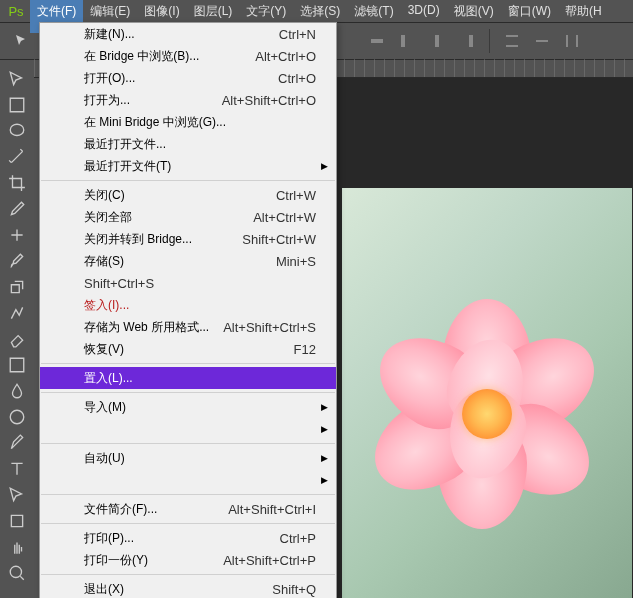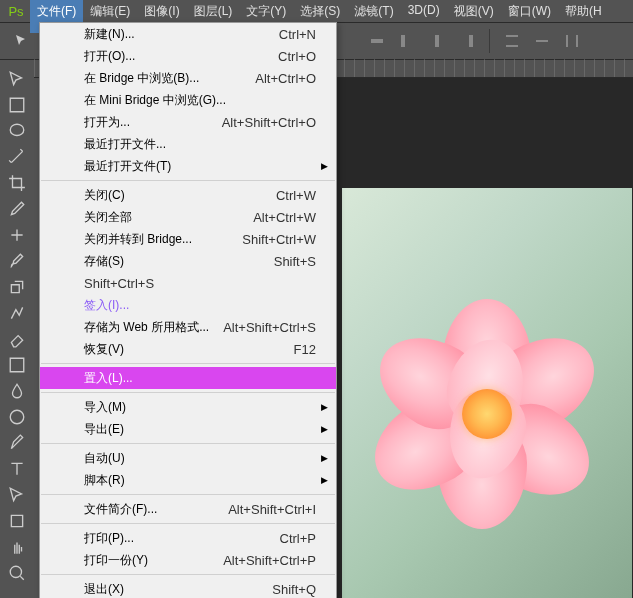--- a/index.html
+++ b/index.html
@@ -25,22 +25,22 @@
 .p2{width:85px;height:105px;left:125px;top:25px;transform:rotate(60deg)}
 .p3{width:85px;height:105px;left:120px;top:95px;transform:rotate(120deg)}
 .p4{width:90px;height:110px;left:60px;top:115px;transform:rotate(180deg)}
 .p5{width:85px;height:105px;left:5px;top:90px;transform:rotate(240deg)}
 .p6{width:85px;height:105px;left:10px;top:25px;transform:rotate(300deg)}
 .p7{width:75px;height:90px;left:72px;top:35px;transform:rotate(15deg);background:radial-gradient(ellipse at 50% 40%,#ffe0e5 0%,#ffc5d0 50%,#ffaab8 100%)}
 .p8{width:75px;height:90px;left:72px;top:85px;transform:rotate(195deg);background:radial-gradient(ellipse at 50% 40%,#ffe0e5 0%,#ffc5d0 50%,#ffaab8 100%)}
 .center{position:absolute;left:85px;top:85px;width:50px;height:50px;border-radius:50%;background:radial-gradient(circle,#ffd870 0%,#ffb850 40%,#ff9838 70%);box-shadow:0 0 8px rgba(255,180,80,.6)}
 .dropdown{position:absolute;left:39px;top:22px;width:298px;background:#f0f0f0;border:1px solid #999;box-shadow:2px 2px 6px rgba(0,0,0,.3);z-index:100}
 .dd-item{display:flex;align-items:center;height:22px;padding:0 20px 0 44px;color:#000;cursor:default;position:relative}
-.dd-item.highlighted{background:#d946ef;color:#fff}
-.dd-item.disabled{color:#8b5cf6}
+.dd-item.highlighted{background:#6d28d9;color:#fff}
+.dd-item.disabled{color:#b91c1c}
 .dd-label{flex:1}
 .dd-shortcut{color:#333;font-size:13px}
 .dd-arrow{position:absolute;right:8px;font-size:9px}
 .dd-sep{height:1px;background:#d0d0d0;margin:3px 1px}
 .opt-group{display:flex;align-items:center;gap:2px;padding:0 4px}
 .opt-sep{width:1px;height:24px;background:#3a3a3a;margin:0 4px}
 </style>
 </head>
 <body>
 
@@ -236,35 +236,35 @@
     </div>
   </div>
 </div>
 
 <div class="dropdown" id="dropdown">
     <div class="dd-item">
       <span class="dd-label">新建(N)...</span>
       <span class="dd-shortcut">Ctrl+N</span>
     </div>
     <div class="dd-item">
+      <span class="dd-label">在 Bridge 中浏览(B)...</span>
+      <span class="dd-shortcut">Alt+Ctrl+O</span>
+    </div>
+    <div class="dd-item">
       <span class="dd-label">打开(O)...</span>
       <span class="dd-shortcut">Ctrl+O</span>
     </div>
     <div class="dd-item">
-      <span class="dd-label">在 Bridge 中浏览(B)...</span>
-      <span class="dd-shortcut">Alt+Ctrl+O</span>
-    </div>
-    <div class="dd-item">
-      <span class="dd-label">在 Mini Bridge 中浏览(G)...</span>
-    </div>
-    <div class="dd-item">
       <span class="dd-label">打开为...</span>
       <span class="dd-shortcut">Alt+Shift+Ctrl+O</span>
     </div>
     <div class="dd-item">
+      <span class="dd-label">在 Mini Bridge 中浏览(G)...</span>
+    </div>
+    <div class="dd-item">
       <span class="dd-label">最近打开文件...</span>
     </div>
     <div class="dd-item">
       <span class="dd-label">最近打开文件(T)</span>
       <span class="dd-arrow">▶</span>
     </div>
     <div class="dd-sep"></div>
     <div class="dd-item">
       <span class="dd-label">关闭(C)</span>
       <span class="dd-shortcut">Ctrl+W</span>
@@ -272,21 +272,21 @@
     <div class="dd-item">
       <span class="dd-label">关闭全部</span>
       <span class="dd-shortcut">Alt+Ctrl+W</span>
     </div>
     <div class="dd-item">
       <span class="dd-label">关闭并转到 Bridge...</span>
       <span class="dd-shortcut">Shift+Ctrl+W</span>
     </div>
     <div class="dd-item">
       <span class="dd-label">存储(S)</span>
-      <span class="dd-shortcut">Shift+S</span>
+      <span class="dd-shortcut">Mini+S</span>
     </div>
     <div class="dd-item">
       <span class="dd-shortcut">Shift+Ctrl+S</span>
     </div>
     <div class="dd-item disabled">
       <span class="dd-label">签入(I)...</span>
     </div>
     <div class="dd-item">
       <span class="dd-label">存储为 Web 所用格式...</span>
       <span class="dd-shortcut">Alt+Shift+Ctrl+S</span>
@@ -298,30 +298,28 @@
     <div class="dd-sep"></div>
     <div class="dd-item highlighted">
       <span class="dd-label">置入(L)...</span>
     </div>
     <div class="dd-sep"></div>
     <div class="dd-item">
       <span class="dd-label">导入(M)</span>
       <span class="dd-arrow">▶</span>
     </div>
     <div class="dd-item">
-      <span class="dd-label">导出(E)</span>
       <span class="dd-arrow">▶</span>
     </div>
     <div class="dd-sep"></div>
     <div class="dd-item">
       <span class="dd-label">自动(U)</span>
       <span class="dd-arrow">▶</span>
     </div>
     <div class="dd-item">
-      <span class="dd-label">脚本(R)</span>
       <span class="dd-arrow">▶</span>
     </div>
     <div class="dd-sep"></div>
     <div class="dd-item">
       <span class="dd-label">文件简介(F)...</span>
       <span class="dd-shortcut">Alt+Shift+Ctrl+I</span>
     </div>
     <div class="dd-sep"></div>
     <div class="dd-item">
       <span class="dd-label">打印(P)...</span>

